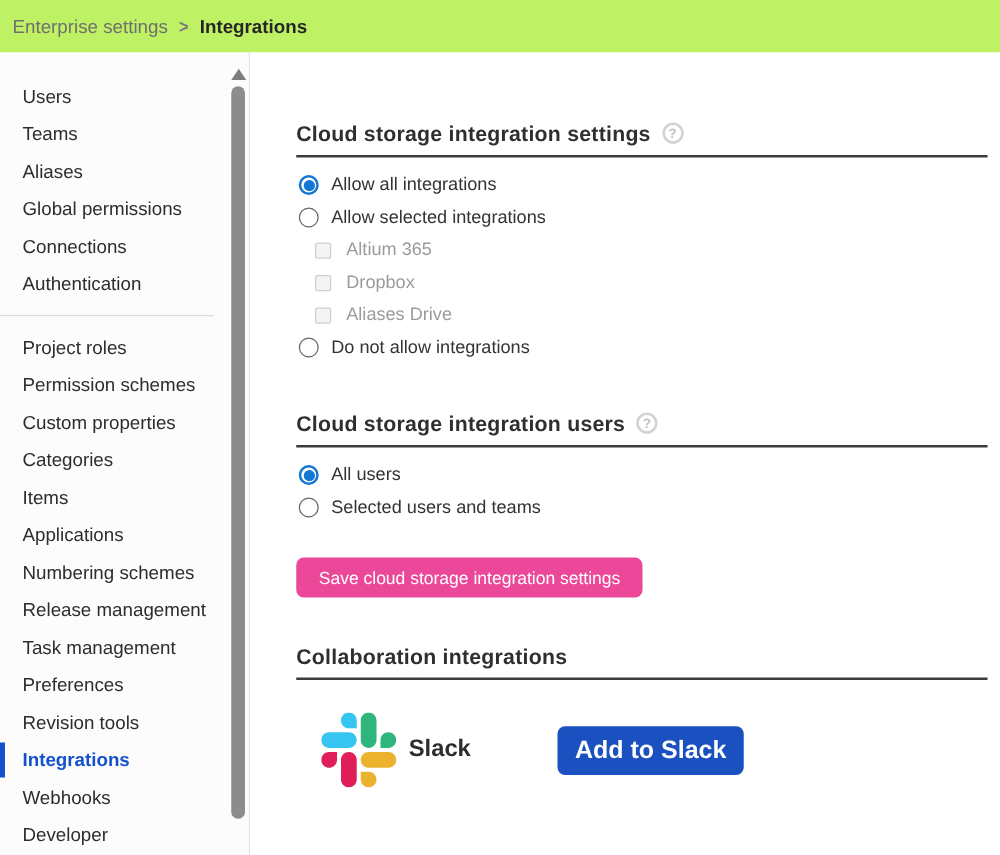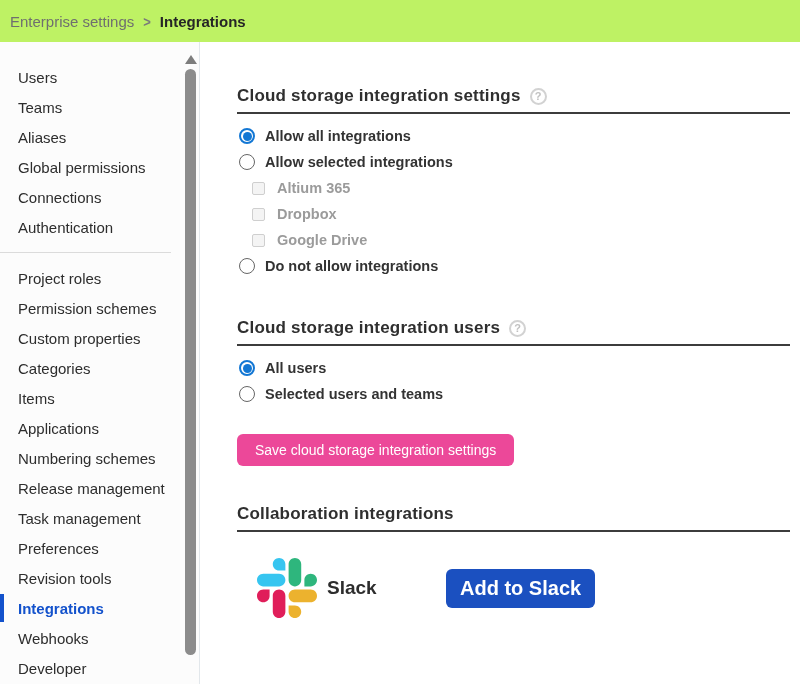--- a/index.html
+++ b/index.html
@@ -30,26 +30,26 @@
 
   
   .scrollbar { position:absolute; top:13px; right:2px; width:13px; height:629px; }
   .scroll-up-arrow { width:0; height:0; border-left:6px solid transparent; border-right:6px solid transparent; border-bottom:9px solid #7d7d7d; margin:0 auto; cursor:pointer; }
   .scroll-thumb { width:11px; margin:5px auto 0; height:586px; background:#8c8c8c; border-radius:6px; cursor:grab; }
 
   
   .main { flex:1; padding:44px 10px 0 37px; background:#fff; }
   .section2 { margin-top:39px; }
   .section3 { margin-top:38px; }
-  .section-heading { display:flex; align-items:center; gap:9px; border-bottom:2px solid #3c3c3c; padding-bottom:6px; }
+  .section-heading { display:flex; align-items:flex-start; gap:9px; border-bottom:2px solid #3c3c3c; padding-bottom:6px;margin-top:12px; }
   .section-title { font-size:17px; font-weight:700; color:#2f2f2f; letter-spacing:0.2px; }
   .help-icon { width:17px; height:17px; border:2px solid #d2d2d2; border-radius:50%; color:#c0c0c0; font-size:11px; font-weight:700; display:flex; align-items:center; justify-content:center; cursor:pointer; flex-shrink:0; }
 
   .options { margin-top:9px; padding-left:2px; }
-  .option-row { height:26px; display:flex; align-items:center; gap:10px; font-size:14.5px; color:#333; cursor:pointer;font-weight:bold; }
+  .option-row { height:26px; display:flex; align-items:center; gap:10px; font-size:14.5px; color:#333; cursor:pointer; }
   .option-row.indent { padding-left:13px; gap:12px; }
   .option-row.indent .option-label { color:#9b9b9b; }
 
   .radio { width:16px; height:16px; border-radius:50%; border:1.5px solid #666; background:#fff; position:relative; flex-shrink:0; }
   .radio.checked { border:2.5px solid #1377d4; }
   .radio.checked::after { content:""; position:absolute; inset:1.5px; border-radius:50%; background:#1377d4; }
   .checkbox { width:13px; height:13px; border:1px solid #cfcfcf; border-radius:2px; background:#f4f4f4; flex-shrink:0; }
 
   .save-button { display:inline-block; margin-top:27px; background:#ec4899; color:#ffffff; border:none; border-radius:6px; font-size:14px; padding:8px 18px; font-family:inherit; cursor:default; }
 
@@ -158,21 +158,21 @@
           <div class="option-row indent">
             <span class="checkbox"></span>
             <span class="option-label">Altium 365</span>
           </div>
           <div class="option-row indent">
             <span class="checkbox"></span>
             <span class="option-label">Dropbox</span>
           </div>
           <div class="option-row indent">
             <span class="checkbox"></span>
-            <span class="option-label">Google Drive</span>
+            <span class="option-label">Aliases Drive</span>
           </div>
           <div class="option-row">
             <span class="radio"></span>
             <span class="option-label">Do not allow integrations</span>
           </div>
         </div>
     </div>
 
     <div class="section2">
       <div class="section-heading">

